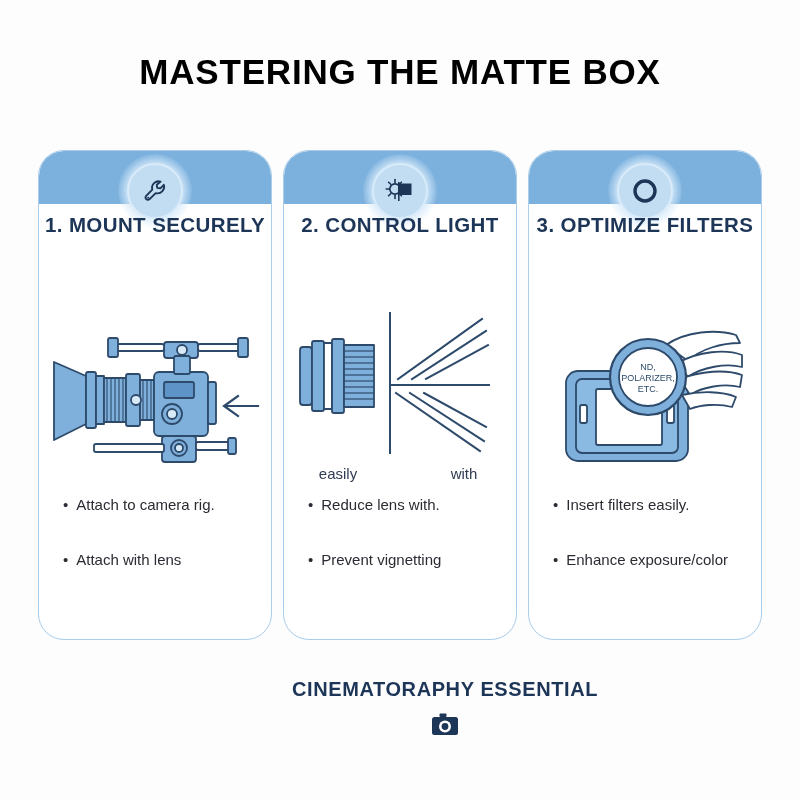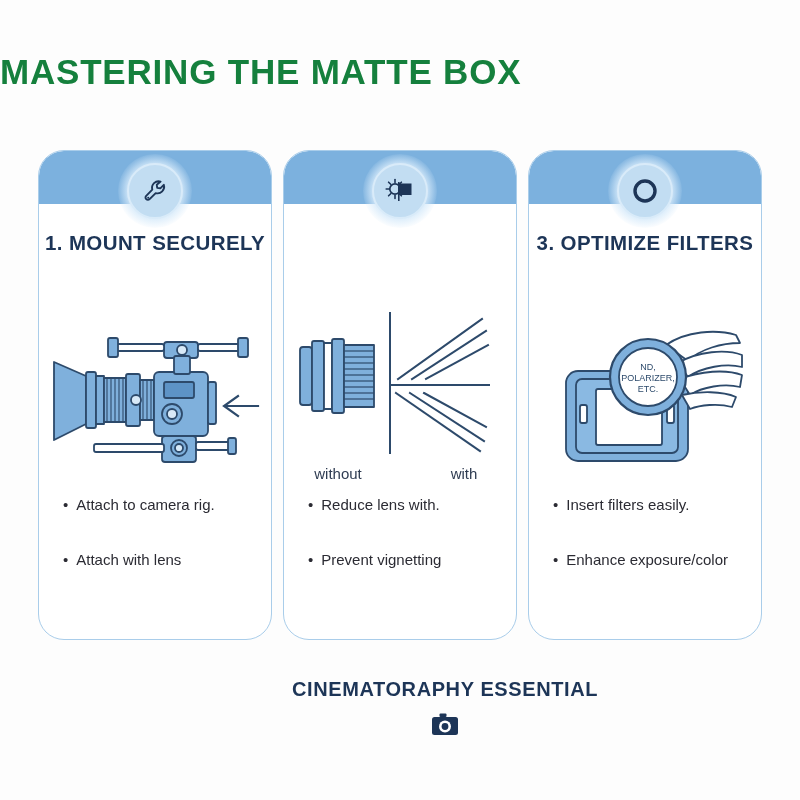--- a/index.html
+++ b/index.html
@@ -20,25 +20,25 @@
     height: 800px;
     box-sizing: border-box;
   }
 
   
   .title {
     position: absolute;
     top: 52px;
     left: 0;
     width: 800px;
-    text-align: left;
+    text-align: center;
     font-size: 35px;
     font-weight: bold;
     letter-spacing: 0.8px;
-    color: #15803d;
+    color: #000000;
     text-transform: uppercase;
   }
 
   
   .cards {
     position: absolute;
     top: 150px;
     left: 38px;
     width: 724px;
     height: 490px;
@@ -83,21 +83,21 @@
     background: #c2ddf2;
     border: 2px solid #d9ebf9;
     display: flex;
     align-items: center;
     justify-content: center;
   }
   .badge svg { display: block; }
 
   .step-title {
     position: absolute;
-    top: 78px;
+    top: 60px;
     left: 0;
     width: 100%;
     text-align: center;
     font-size: 20.5px;
     font-weight: bold;
     color: #1d3557;
     line-height: 1.32;
     letter-spacing: 0.4px;
     text-transform: uppercase;
   }
@@ -290,20 +290,21 @@
                 <line x1="16.4" y1="5.2" x2="14.3" y2="7.3"></line>
                 <line x1="16.4" y1="18.8" x2="14.3" y2="16.7"></line>
               </g>
               <circle cx="10" cy="12" r="5.2" fill="none" stroke="#1d3557" stroke-width="1.7"></circle>
               <rect x="13.5" y="6.5" width="13" height="11.5" fill="#1d3557"></rect>
               <line x1="13.8" y1="5" x2="13.8" y2="24" stroke="#1d3557" stroke-width="1.6"></line>
             </svg>
           </span>
         </div>
       </div>
+      <div class="step-title">2. CONTROL LIGHT</div>
 
       <div class="illus">
         <div class="illus-inner">
           <svg width="210" height="185" viewBox="0 0 210 185" style="position:absolute;top:0;left:0;">
 
             <g stroke="#2d4a6b" stroke-width="1.8" fill="#7fb0dc" stroke-linejoin="round">
               <rect x="16" y="46" width="12" height="58" rx="3"></rect>
               <rect x="28" y="40" width="12" height="70" rx="2"></rect>
               <rect x="40" y="42" width="8" height="66" fill="#ffffff"></rect>
               <rect x="48" y="38" width="12" height="74" rx="2"></rect>
@@ -328,21 +329,21 @@
               <line x1="114" y1="78" x2="198" y2="18"></line>
               <line x1="128" y1="78" x2="202" y2="30"></line>
               <line x1="142" y1="78" x2="204" y2="44"></line>
 
               <line x1="112" y1="92" x2="196" y2="150"></line>
               <line x1="126" y1="92" x2="200" y2="140"></line>
               <line x1="140" y1="92" x2="202" y2="126"></line>
             </g>
           </svg>
           <div class="cmp-labels">
-            <span class="lbl-left">without</span>
+            <span class="lbl-left">easily</span>
             <span class="lbl-right">with</span>
           </div>
         </div>
       </div>
 
       <div class="bullets">
         <div class="bullet">
           <span class="dot">•</span>
           <span>Reduce lens with.</span>
         </div>

